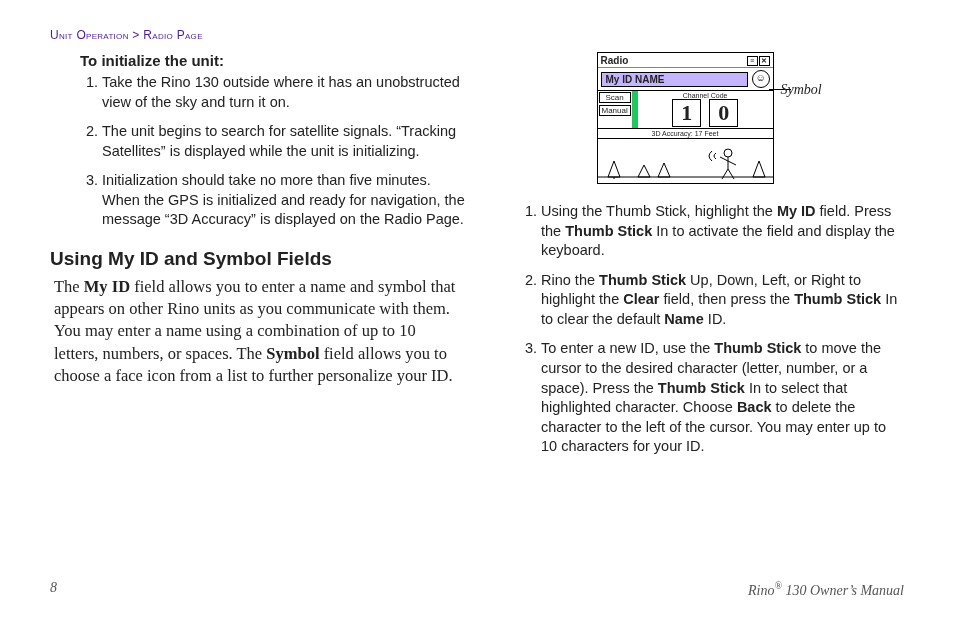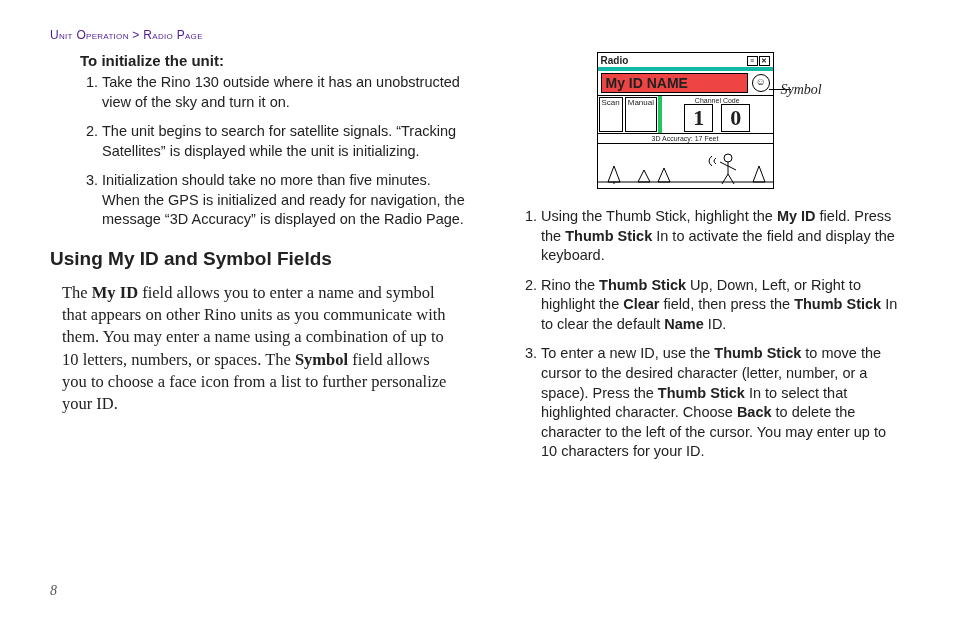--- a/index.html
+++ b/index.html
@@ -39,21 +39,21 @@
   ol.proc li:last-child{margin-bottom:0}
   h2.section{
     font-size:19px;
     font-weight:bold;
     margin:18px 0 6px 0;
   }
   p.body{
     font-family:"Times New Roman",Times,serif;
     font-size:16.5px;
     line-height:1.35;
-    margin:12px;
+    margin:4px;
   }
   .b{font-weight:bold}
   .fig-wrap{
     position:relative;
     width:260px;
     margin:0 auto 18px auto;
   }
   .fig-label-top{
     font-family:"Times New Roman",Times,serif;
     font-style:italic;
@@ -66,21 +66,21 @@
     border:1.5px solid #000;
     width:175px;
     background:#fff;
     font-size:10px;
     margin-left:30px;
   }
   .dev-top{
     display:flex;
     justify-content:space-between;
     align-items:center;
-    border-bottom:4px solid #14b8a6;
+    border-bottom:1px solid #14b8a6;
     padding:1px 3px;
     font-weight:bold;
   }
   .dev-top .icons span{
     display:inline-block;
     border:1px solid #000;
     width:9px;height:8px;
     margin-left:1px;
     font-size:7px;
     line-height:8px;
@@ -89,42 +89,42 @@
   .dev-id-row{
     display:flex;
     align-items:center;
     padding:2px 3px;
     gap:4px;
   }
   .dev-id-field{
     border:1px solid #000;
     padding:1px 4px;
     font-weight:bold;
-    font-size:14px;
+    font-size:10px;
     flex:1;
-    background:#ef4444;
+    background:#c4b5fd;
   }
   .dev-face{
     width:16px;height:16px;
     border:1px solid #000;
     border-radius:50%;
     font-size:10px;
     line-height:14px;
     text-align:center;
     background:#fff;
   }
   .dev-mid{
     display:flex;
     border-top:1px solid #000;
     border-bottom:1px solid #000;
   }
   .dev-btns{
     display:flex;
-    flex-direction:row;
-    border-right:4px solid #22c55e;
+    flex-direction:column;
+    border-right:6px solid #22c55e;
   }
   .dev-btns div{
     border:1px solid #000;
     margin:1px;
     padding:0 2px;
     font-size:8px;
     text-align:center;
     background:#fff;
   }
   .dev-ch{
@@ -269,13 +269,16 @@
       </li>
       <li>
         <span>To enter a new ID, use the </span><span class="b">Thumb Stick</span><span> to move the cursor to the desired character (letter, number, or a space). Press the </span><span class="b">Thumb Stick</span><span> In to select that highlighted character. Choose </span><span class="b">Back</span><span> to delete the character to the left of the cursor. You may enter up to 10 characters for your ID.</span>
       </li>
     </ol>
   </div>
 </div>
 
 <div class="footer">
   <span>8</span>
+  <span>
+    <span>Rino</span><span class="sup">®</span><span> 130 Owner’s Manual</span>
+  </span>
 </div>
 
 </body></html>

